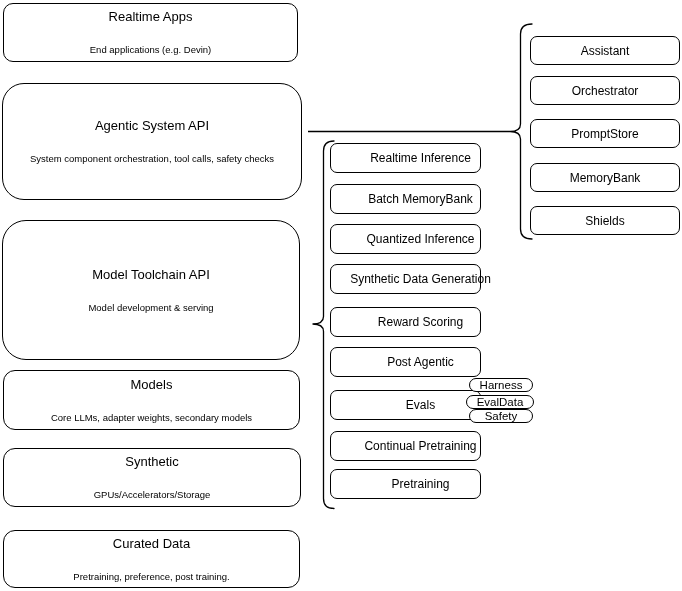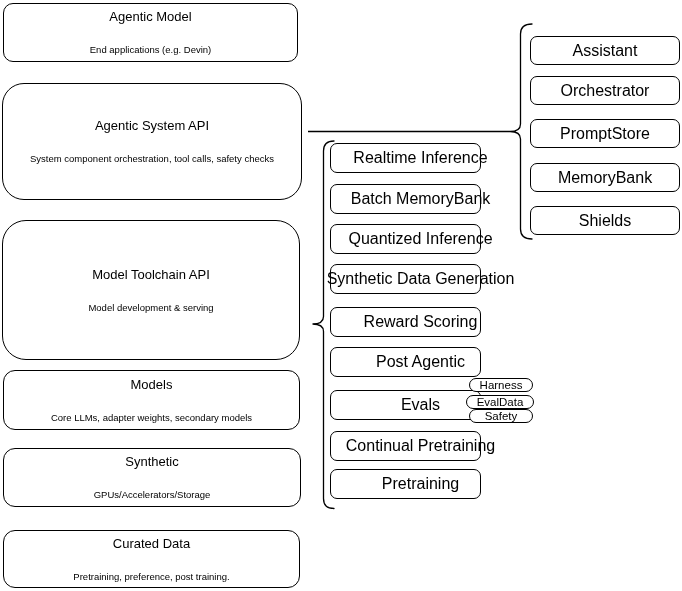--- a/index.html
+++ b/index.html
@@ -42,30 +42,30 @@
     font-size: 9.5px;
     line-height: 12px;
     margin-top: 19px;
     white-space: nowrap;
   }
   .mbox {
     left: 330px;
     width: 151px;
     height: 30px;
     border-radius: 7px;
-    font-size: 16px;
+    font-size: 12px;
     white-space: nowrap;
     padding-left: 30px;
   }
   .rbox {
     left: 530px;
     width: 150px;
     height: 29px;
     border-radius: 7px;
-    font-size: 16px;
+    font-size: 12px;
     white-space: nowrap;
   }
   .pill {
     border-radius: 7px;
     font-size: 11.5px;
     height: 14px;
     line-height: 12px;
     white-space: nowrap;
     z-index: 3;
   }
@@ -80,21 +80,21 @@
   <svg class="overlay" viewBox="0 0 682 591" xmlns="http://www.w3.org/2000/svg">
 
     <path d="M 308 131.5 L 510 131.5" fill="none" stroke="#000000" stroke-width="1.3"></path>
 
     <path d="M 334 141 Q 323.5 141 323.5 151 L 323.5 316.5 Q 323.5 324 312.5 324 Q 323.5 324 323.5 331.5 L 323.5 498.5 Q 323.5 508.5 334 508.5" fill="none" stroke="#000000" stroke-width="1.3" stroke-linecap="round"></path>
 
     <path d="M 532 24 Q 520.5 24 520.5 34 L 520.5 124 Q 520.5 131.5 510 131.5 Q 520.5 131.5 520.5 139 L 520.5 229 Q 520.5 239 532 239" fill="none" stroke="#000000" stroke-width="1.3" stroke-linecap="round"></path>
   </svg>
 
   <div class="node lbox" style="left:3px; top:3px; width:295px; height:59px; border-radius:10px;">
-    <div class="title">Agentic Model</div>
+    <div class="title">Realtime Apps</div>
     <div class="subtitle">End applications (e.g. Devin)</div>
   </div>
 
   <div class="node lbox" style="left:2px; top:83px; width:300px; height:117px; border-radius:22px;">
     <div class="title">Agentic System API</div>
     <div class="subtitle">System component orchestration, tool calls, safety checks</div>
   </div>
 
   <div class="node lbox" style="left:2px; top:220px; width:298px; height:140px; border-radius:24px;">
     <div class="title">Model Toolchain API</div>

